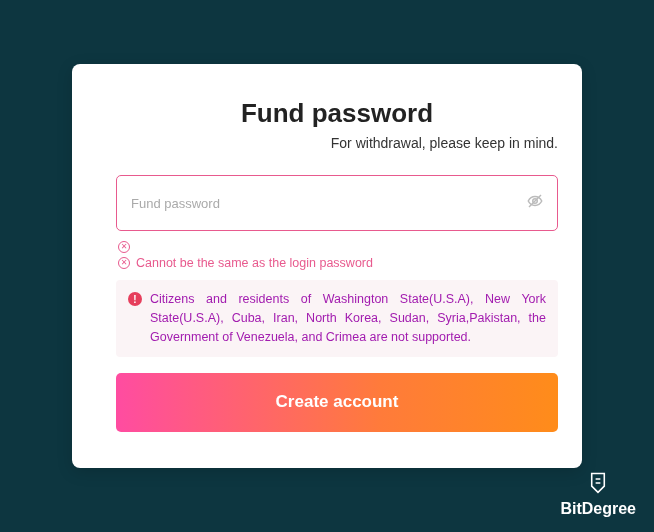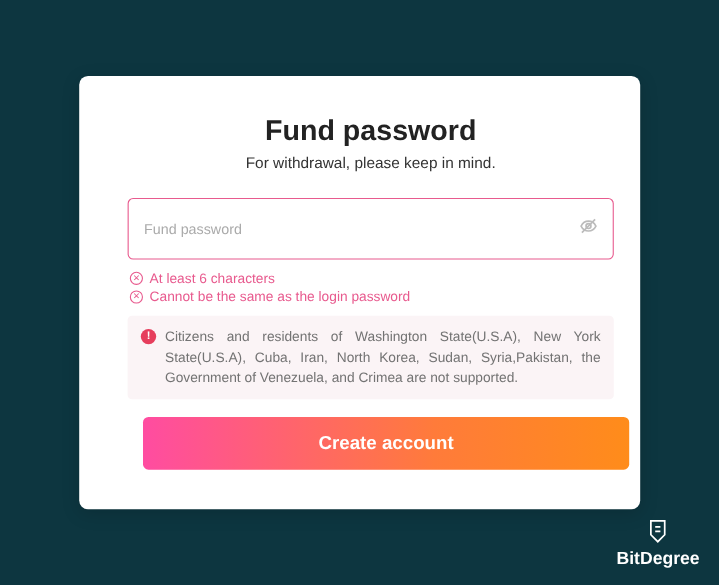--- a/index.html
+++ b/index.html
@@ -25,21 +25,21 @@
       box-shadow: 0 4px 16px rgba(0,0,0,0.15);
     }
     .title {
       text-align: center;
       font-size: 26px;
       font-weight: 600;
       color: #222;
       margin-bottom: 6px;
     }
     .subtitle {
-      text-align: center;
+      text-align: right;
       font-size: 14px;
       color: #333;
       margin-bottom: 24px;
     }
     .input-wrap {
       position: relative;
       margin-bottom: 10px;
     }
     .password-input {
       width: 100%;
@@ -106,33 +106,32 @@
       align-items: center;
       justify-content: center;
       font-size: 10px;
       font-weight: bold;
       flex-shrink: 0;
       margin-top: 2px;
     }
     .warning-text {
       font-size: 12.5px;
       line-height: 1.5;
-      color: #737373;
+      color: #a21caf;
     }
     .create-btn {
       width: 100%;
-      height: 48px;
+      height: 59px;
       border: none;
       border-radius: 5px;
       background: linear-gradient(90deg, #ff4ca1 0%, #ff7b3a 60%, #ff8c1a 100%);
       color: #fff;
       font-size: 17px;
       font-weight: 600;
       cursor: pointer;
-      margin-left: 14px;
     }
     .brand-badge {
       position: absolute;
       bottom: 14px;
       right: 18px;
       display: flex;
       align-items: center;
       gap: 6px;
       color: #fff;
       font-size: 16px;
@@ -158,21 +157,20 @@
         <path d="M3 12s3-6 9-6 9 6 9 6-3 6-9 6-9-6-9-6z"></path>
         <circle cx="12" cy="12" r="3"></circle>
         <line x1="4" y1="20" x2="20" y2="4"></line>
       </svg>
     </span>
   </div>
 
   <div class="validation-list">
     <div class="validation-item">
       <span class="x-icon">✕</span>
-      <span>At least 6 characters</span>
     </div>
     <div class="validation-item">
       <span class="x-icon">✕</span>
       <span>Cannot be the same as the login password</span>
     </div>
   </div>
 
   <div class="warning-box">
     <span class="warning-icon">!</span>
     <span class="warning-text">Citizens and residents of Washington State(U.S.A), New York State(U.S.A), Cuba, Iran, North Korea, Sudan, Syria,Pakistan, the Government of Venezuela, and Crimea are not supported.</span>

